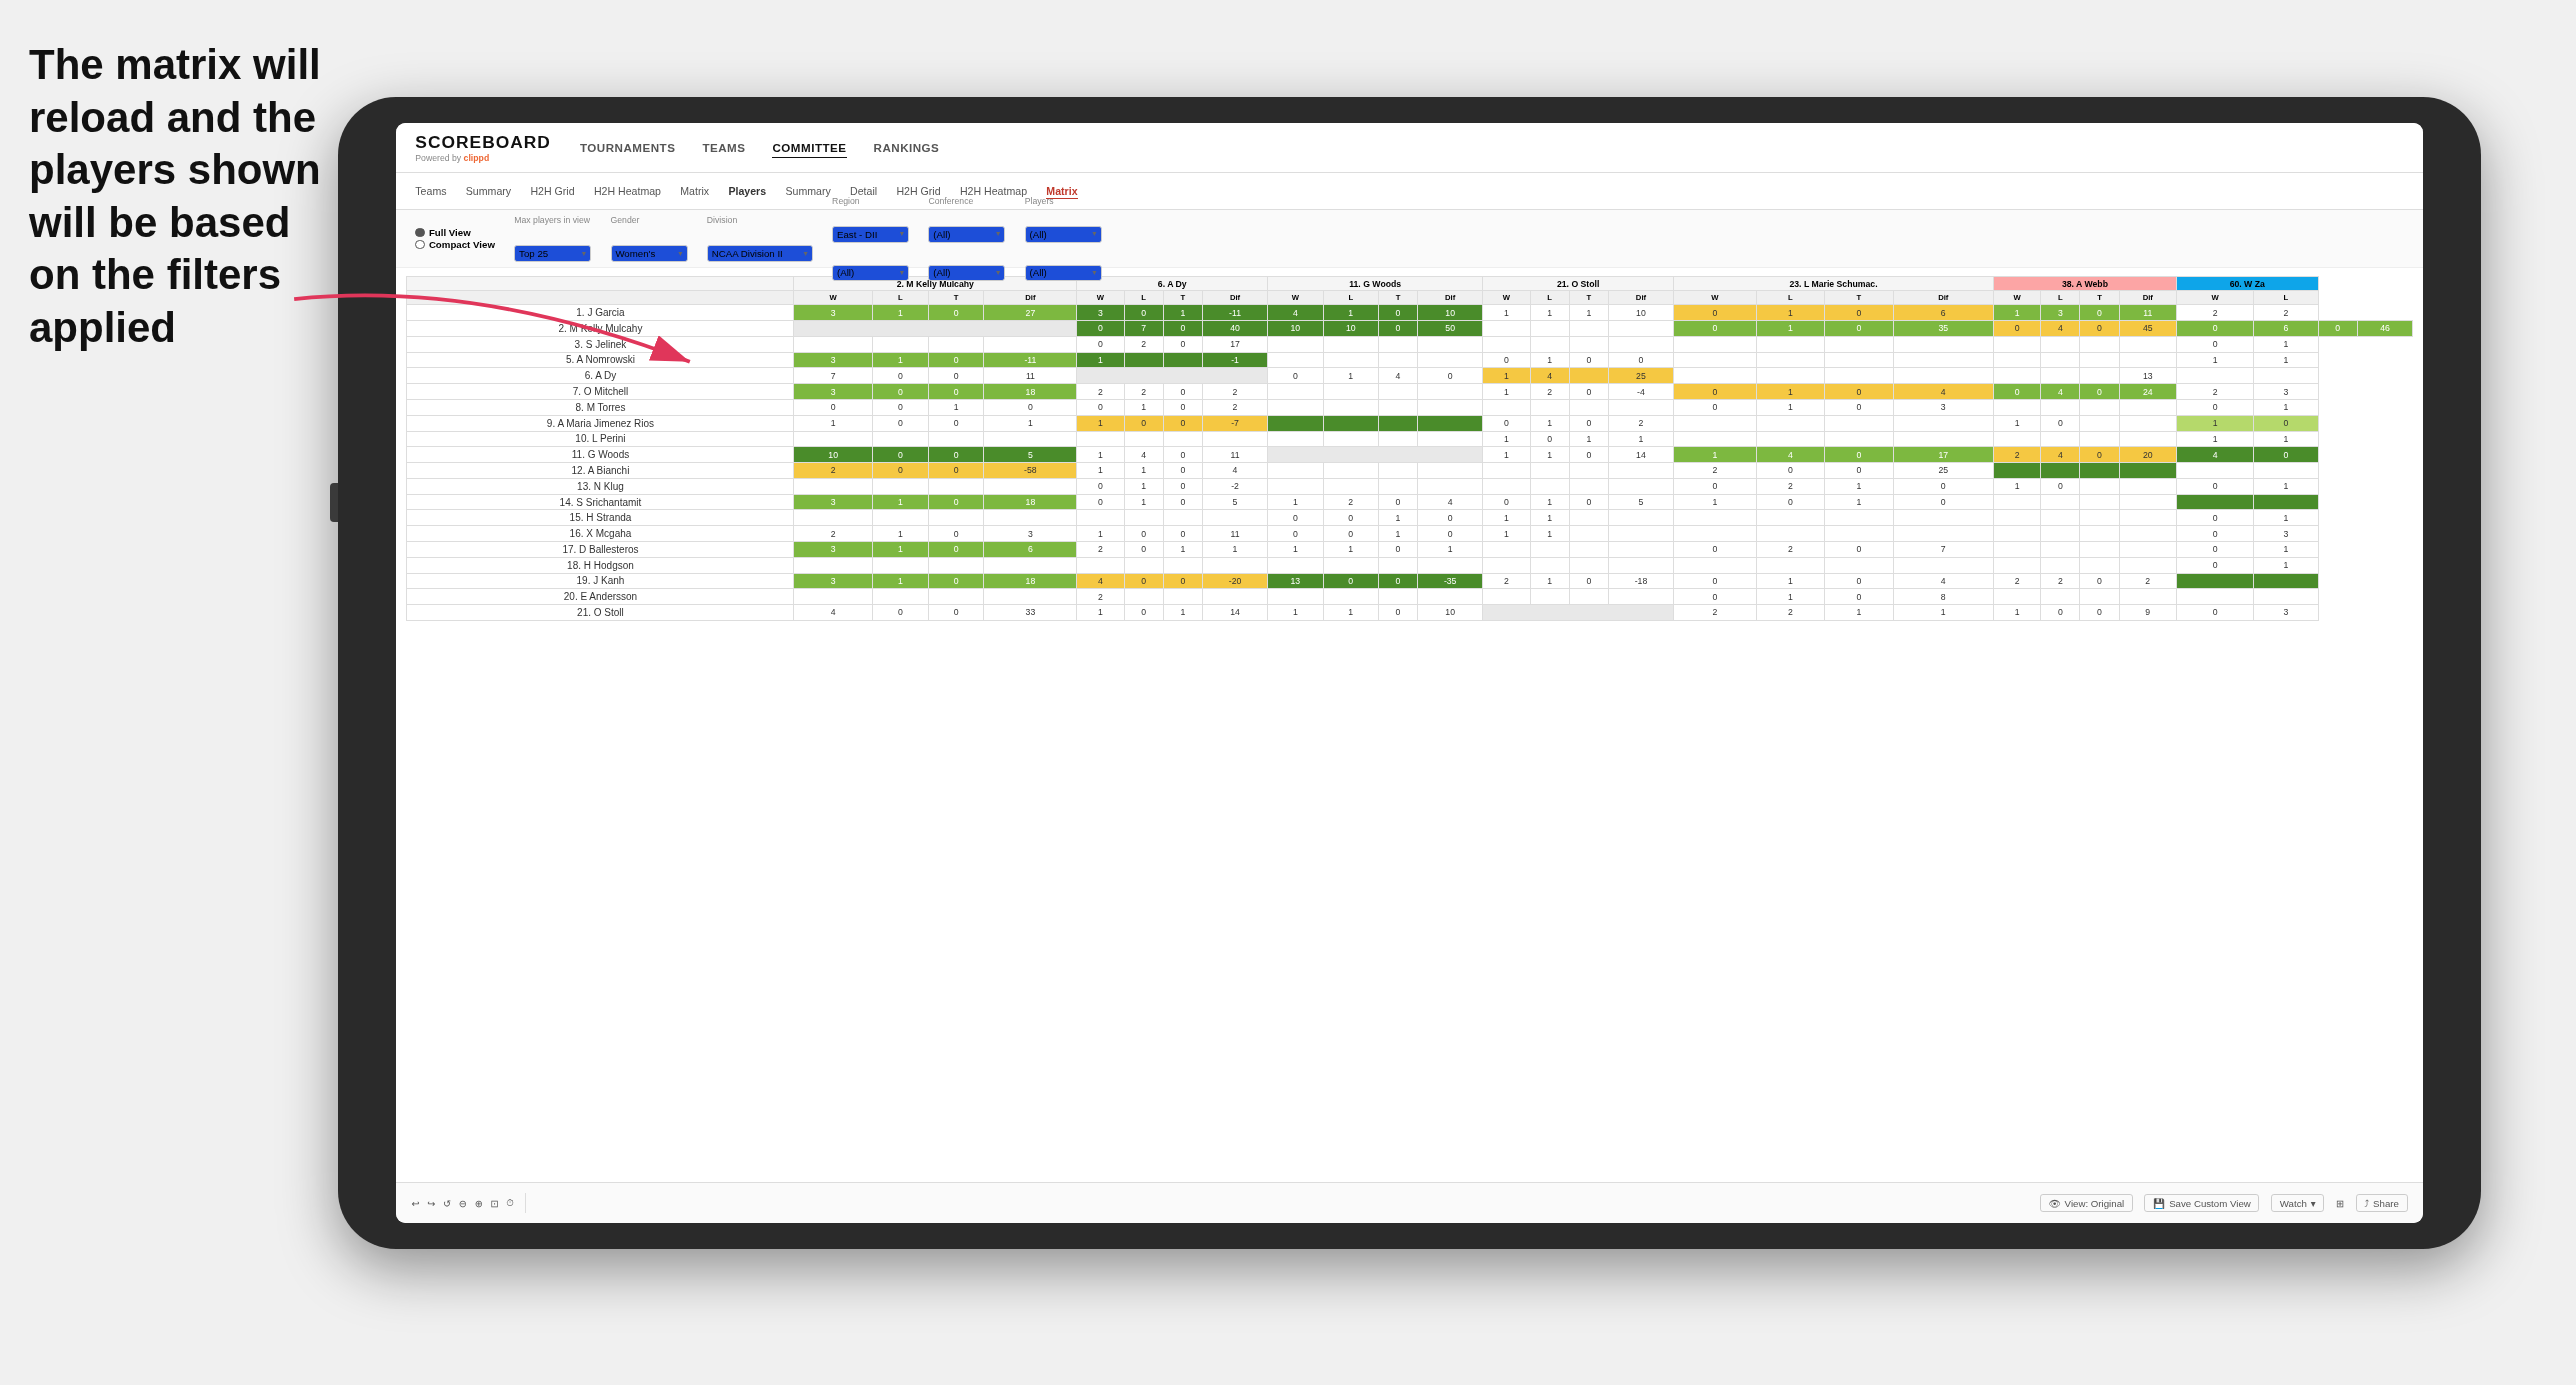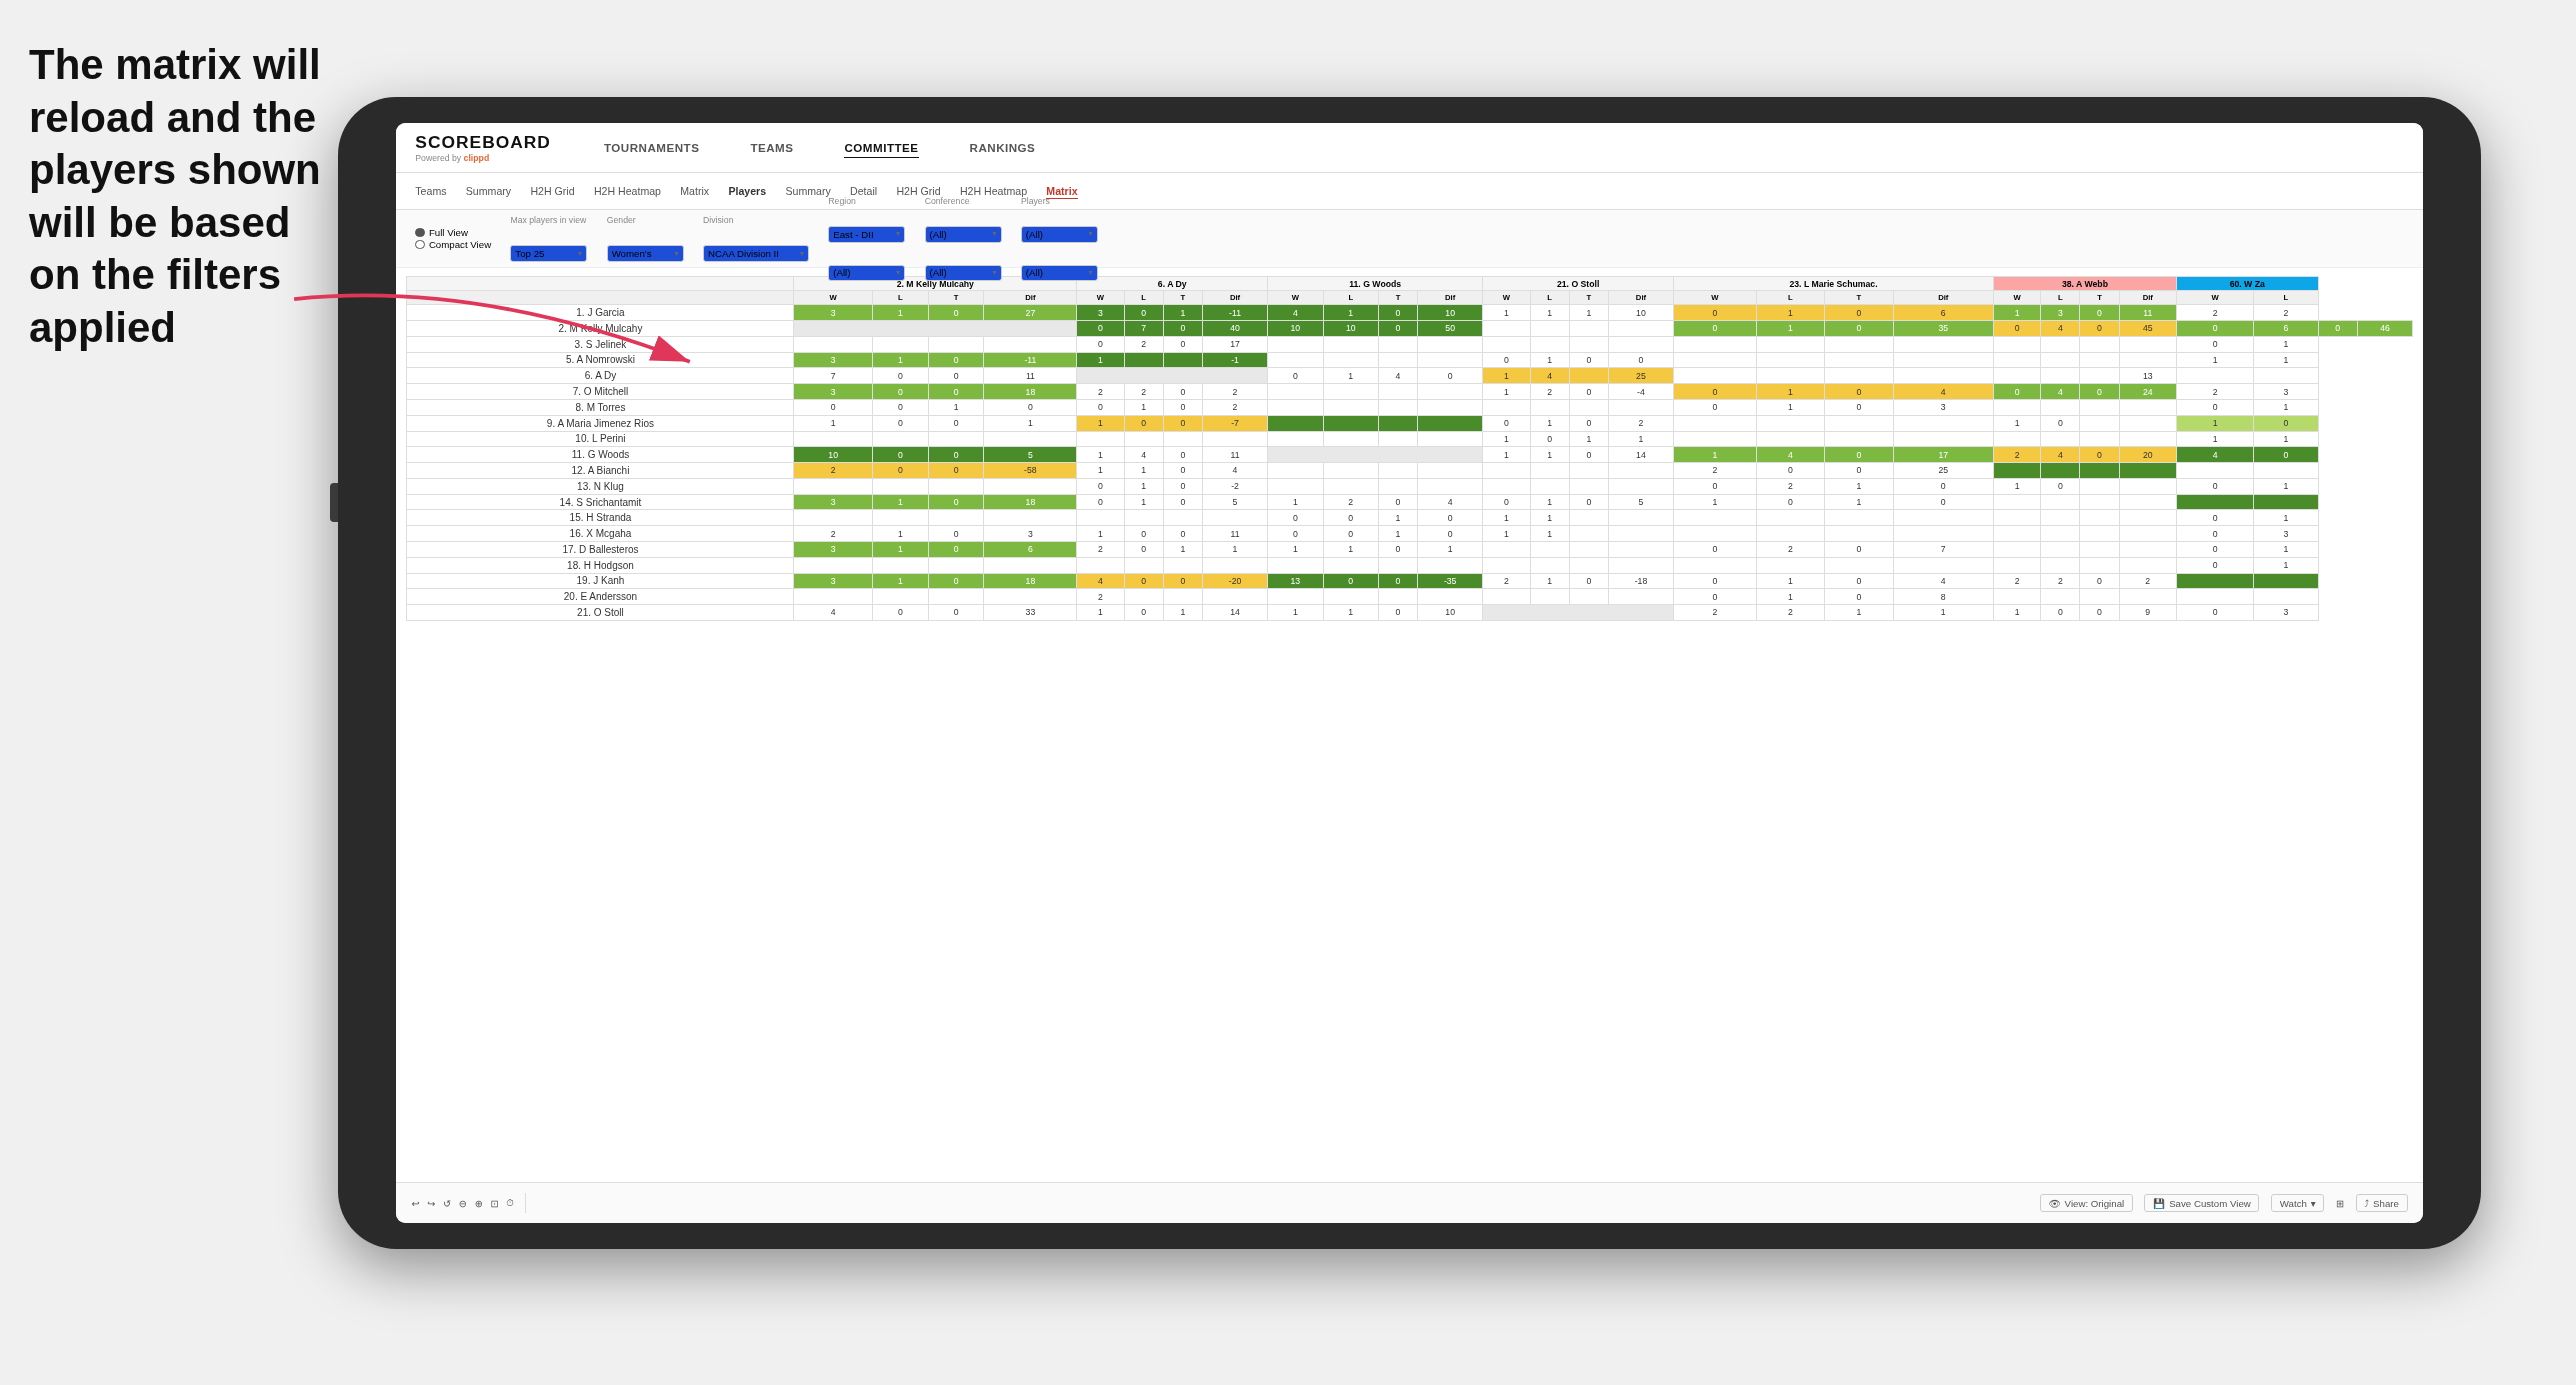--- a/index.html
+++ b/index.html
@@ -86,21 +86,20 @@
       gap: 27px;
     }
 
     .nav-link {
       font-size: 11.6px;
       font-weight: 600;
       color: #555;
       cursor: pointer;
       padding: 3.9px 0;
       letter-spacing: 0.5px;
-      margin-left: 24px;
     }
 
     .nav-link.active {
       color: #111;
       border-bottom: 1.9px solid #111;
     }
 
     
     .sub-nav {
       display: flex;
@@ -133,20 +132,21 @@
       background: #fafafa;
       border-bottom: 1px solid #eee;
       gap: 19.3px;
       height: 58px;
     }
 
     .view-options {
       display: flex;
       flex-direction: column;
       gap: 1px;
+      font-weight: bold;
     }
 
     .radio-option {
       display: flex;
       align-items: center;
       gap: 3.9px;
       font-size: 9.7px;
     }
 
     .radio-circle {

